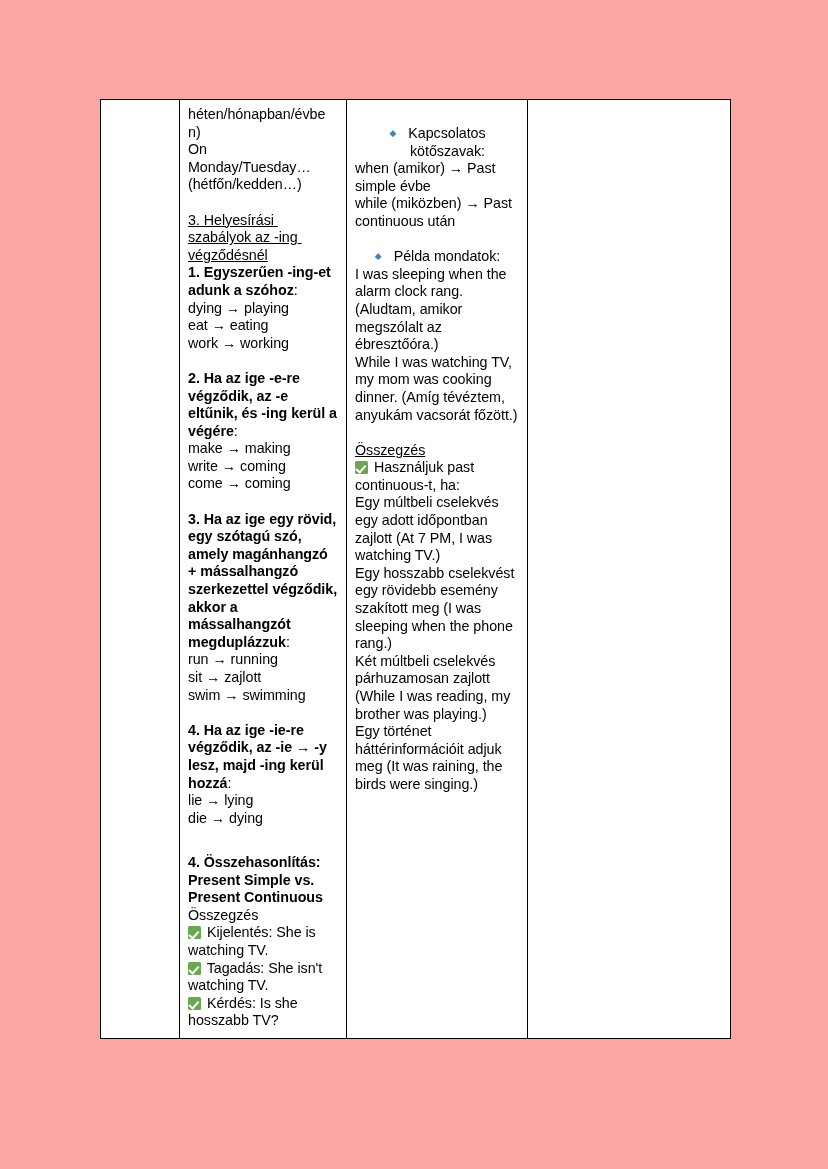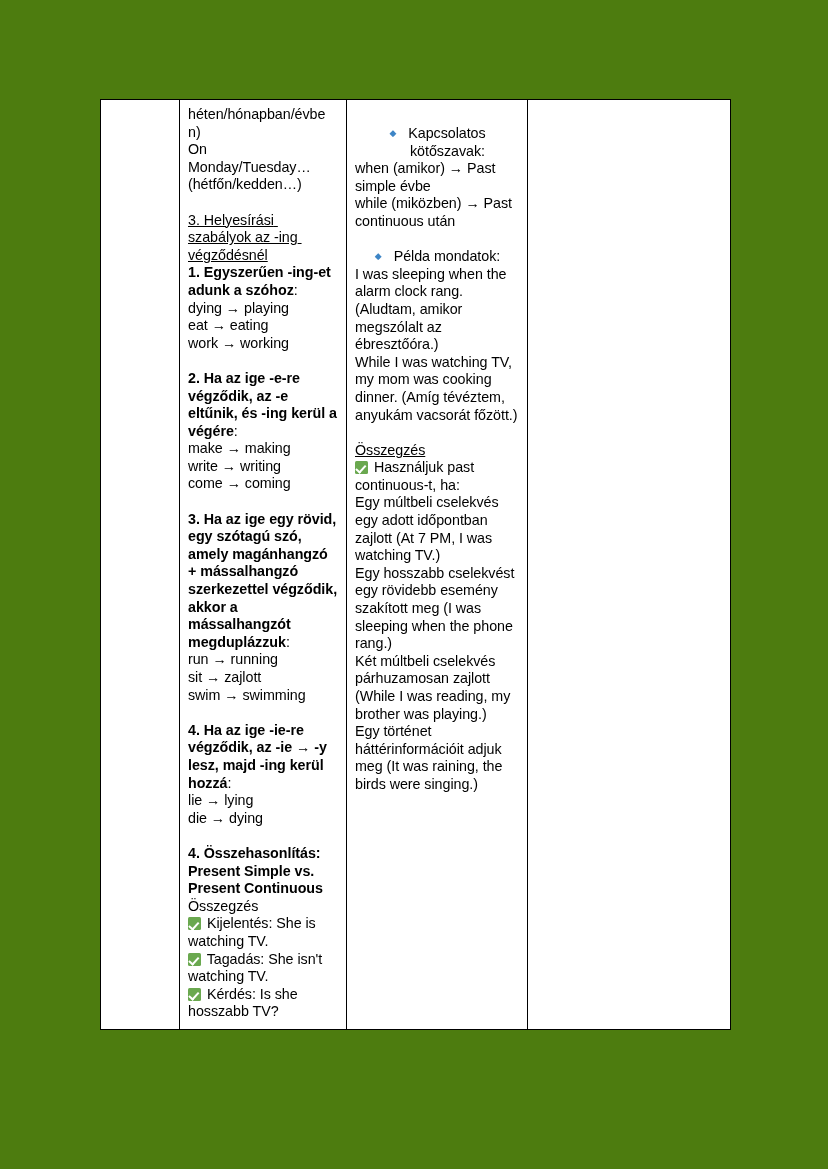--- a/index.html
+++ b/index.html
@@ -16,21 +16,21 @@
     position: relative;
     overflow: hidden;
   }
 
   .page {
     position: absolute;
     left: 0;
     top: 0;
     width: 828px;
     height: 1169px;
-    background: #4d7c0f;
+    background: #fca5a5;
   }
 
   .grammar-table {
     position: absolute;
     left: 100px;
     top: 99px;
     width: 627px;
     border-collapse: collapse;
     table-layout: fixed;
   }
@@ -55,21 +55,21 @@
   }
   .cell-inner.usage-pad {
     padding-top: 25px;
   }
 
   .blk { margin: 0; }
   .blk + .blk { margin-top: 0; }
 
   .gap { height: 17.6px; }
 
-  .b { font-weight: bold; }
+  .b { font-weight: bold; margin-top: 9px; }
   .bu { font-weight: normal; text-decoration: underline; }
 
   .line { display: block; white-space: pre-wrap; word-wrap: break-word; }
 
   .bullet-line {
     display: block;
     white-space: pre-wrap;
     word-wrap: break-word;
     padding-left: 20px;
     text-indent: -20px;
@@ -145,21 +145,21 @@
               <span class="line">dying → playing</span>
               <span class="line">eat → eating</span>
               <span class="line">work → working</span>
             </div>
 
             <div class="gap"></div>
 
             <div class="blk">
               <span class="line"><span class="b">2. Ha az ige -e-re végződik, az -e eltűnik, és -ing kerül a végére</span><span>:</span></span>
               <span class="line">make → making</span>
-              <span class="line">write → writing</span>
+              <span class="line">write → coming</span>
               <span class="line">come → coming</span>
             </div>
 
             <div class="gap"></div>
 
             <div class="blk">
               <span class="line"><span class="b">3. Ha az ige egy rövid, egy szótagú szó, amely magánhangzó + mássalhangzó szerkezettel végződik, akkor a mássalhangzót megduplázzuk</span><span>:</span></span>
               <span class="line">run → running</span>
               <span class="line">sit → zajlott</span>
               <span class="line">swim → swimming</span>

